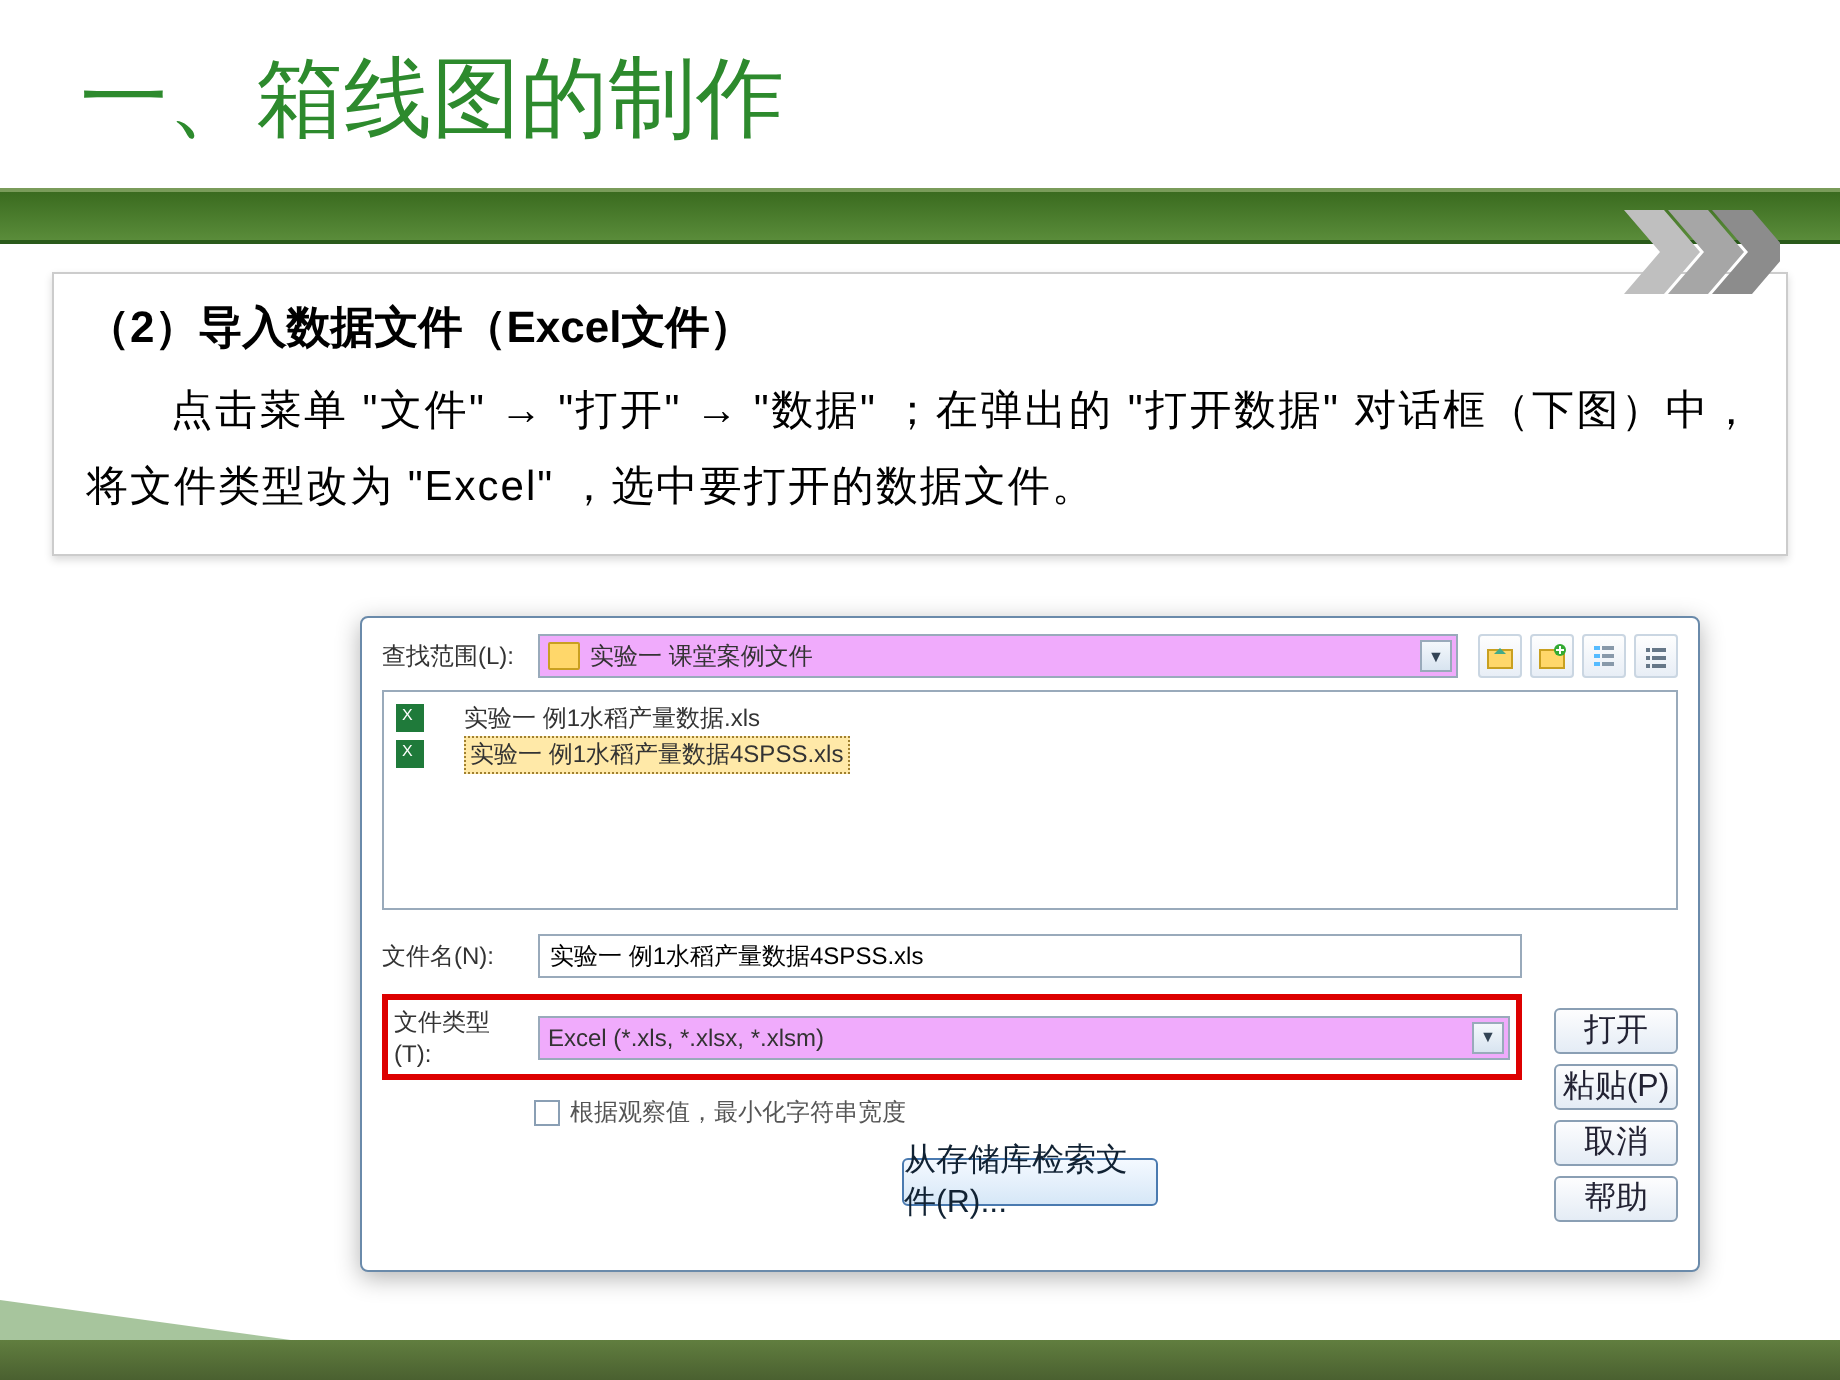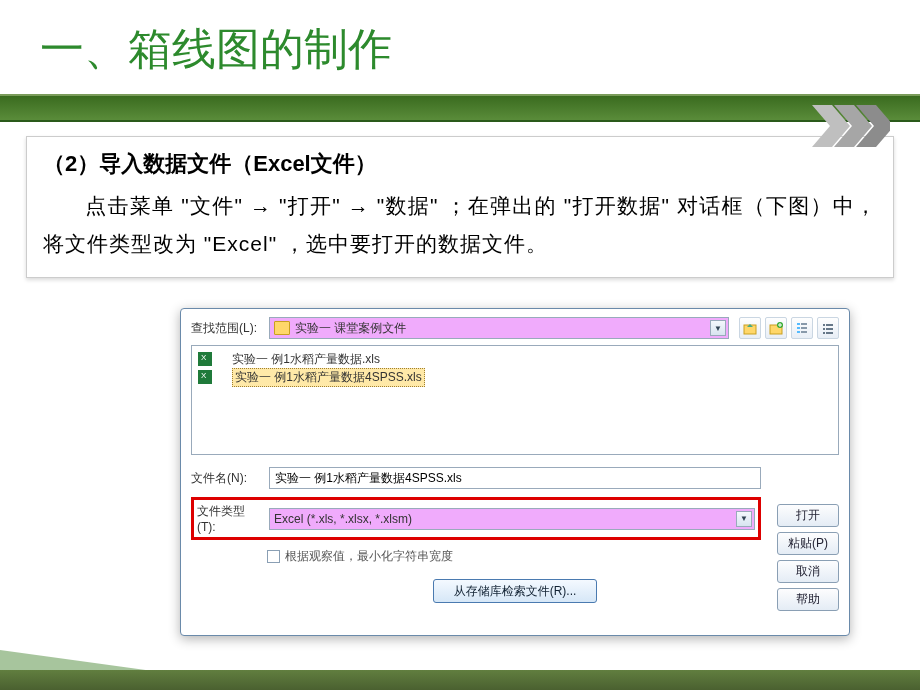--- a/index.html
+++ b/index.html
@@ -208,21 +208,21 @@
       display: flex;
       flex-direction: column;
       gap: 5px;
     }
     .win-btn {
       width: 62px;
       height: 23px;
       border: 1px solid #8a9fb4;
       background: linear-gradient(#fdfdfe, #e4ecf5);
       border-radius: 3px;
-      font-size: 12px;
+      font-size: 16px;
       color: #223;
       display: flex;
       align-items: center;
       justify-content: center;
       cursor: pointer;
     }
     .chk-row {
       display: flex;
       align-items: center;
       gap: 5px;
@@ -231,26 +231,26 @@
       margin-left: 76px;
       color: #555;
     }
     .chk {
       width: 13px; height: 13px;
       border: 1px solid #8a9fb4;
       background: #fff;
     }
     .repo-btn {
       margin: 14px auto 0;
-      width: 164px;
+      width: 128px;
       height: 24px;
       border: 1px solid #4a7ab0;
       background: linear-gradient(#f4f9ff, #d6e7f7);
       border-radius: 3px;
-      font-size: 12px;
+      font-size: 16px;
       color: #123;
       display: flex;
       align-items: center;
       justify-content: center;
     }
     .bottom-decoration {
       position: absolute;
       bottom: 0;
       left: 0;
       width: 920px;

